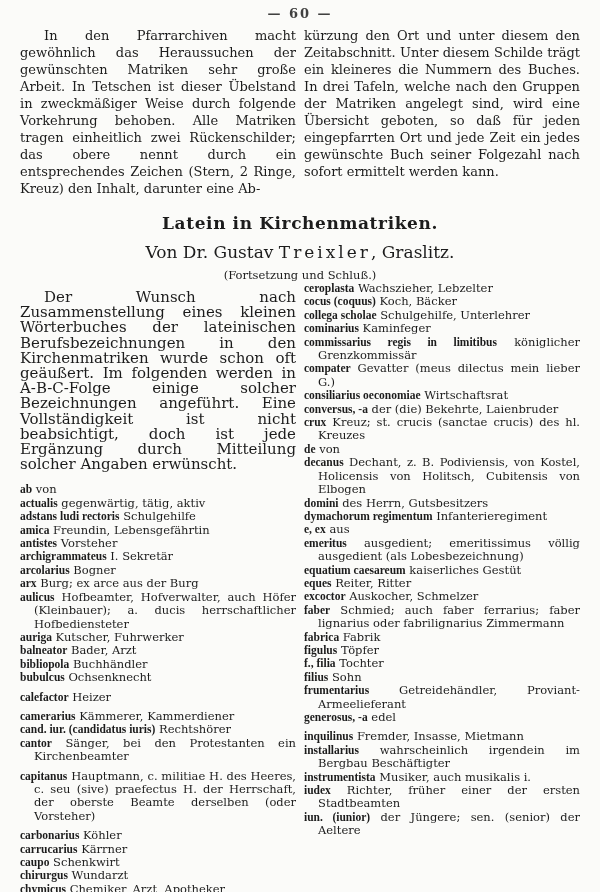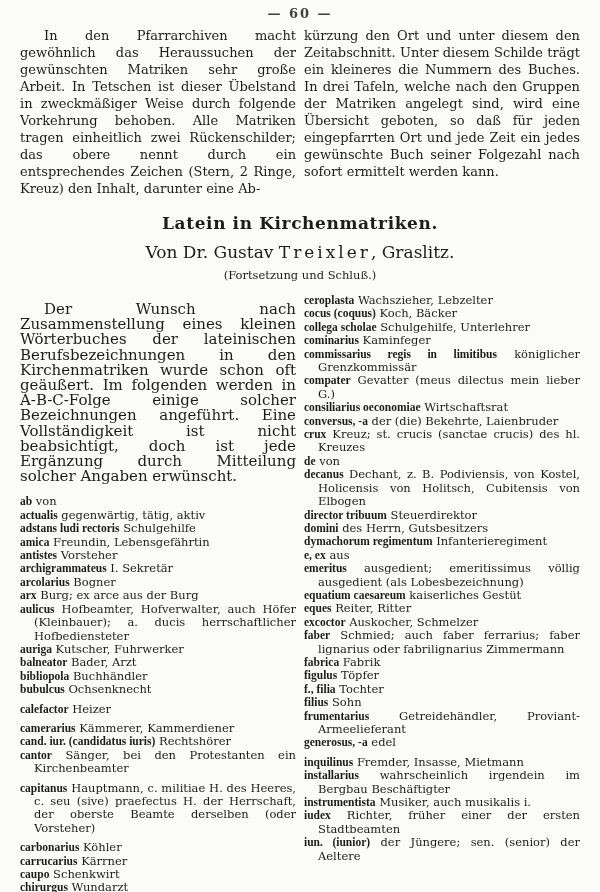--- a/index.html
+++ b/index.html
@@ -43,21 +43,20 @@
     text-align: justify;
     margin: 0;
     hyphens: none;
   }
   .first-indent {
     text-indent: 24px;
   }
   .article-head {
     text-align: center;
     margin-top: 16px;
-    margin-bottom: 12px;
   }
   .article-title {
     font-size: 17px;
     font-weight: bold;
     letter-spacing: 0.6px;
     margin: 0 0 9px 0;
   }
   .article-byline {
     font-size: 17px;
     margin: 0 0 6px 0;
@@ -156,21 +155,20 @@
           <div class="entry"><span class="term">cocus (coquus)</span> <span class="def">Koch, Bäcker</span></div>
           <div class="entry"><span class="term">collega scholae</span> <span class="def">Schulgehilfe, Unterlehrer</span></div>
           <div class="entry"><span class="term">cominarius</span> <span class="def">Kaminfeger</span></div>
           <div class="entry"><span class="term">commissarius regis in limitibus</span> <span class="def">königlicher Grenzkommissär</span></div>
           <div class="entry"><span class="term">compater</span> <span class="def">Gevatter (meus dilectus mein lieber G.)</span></div>
           <div class="entry"><span class="term">consiliarius oeconomiae</span> <span class="def">Wirtschaftsrat</span></div>
           <div class="entry"><span class="term">conversus, -a</span> <span class="def">der (die) Bekehrte, Laienbruder</span></div>
           <div class="entry"><span class="term">crux</span> <span class="def">Kreuz; st. crucis (sanctae crucis) des hl. Kreuzes</span></div>
           <div class="entry"><span class="term">de</span> <span class="def">von</span></div>
           <div class="entry"><span class="term">decanus</span> <span class="def">Dechant, z. B. Podiviensis, von Kostel, Holicensis von Holitsch, Cubitensis von Elbogen</span></div>
-          <div class="entry"><span class="term">director tribuum</span> <span class="def">Steuerdirektor</span></div>
           <div class="entry"><span class="term">domini</span> <span class="def">des Herrn, Gutsbesitzers</span></div>
           <div class="entry"><span class="term">dymachorum regimentum</span> <span class="def">Infanterieregiment</span></div>
           <div class="entry"><span class="term">e, ex</span> <span class="def">aus</span></div>
           <div class="entry"><span class="term">emeritus</span> <span class="def">ausgedient; emeritissimus völlig ausgedient (als Lobesbezeichnung)</span></div>
           <div class="entry"><span class="term">equatium caesareum</span> <span class="def">kaiserliches Gestüt</span></div>
           <div class="entry"><span class="term">eques</span> <span class="def">Reiter, Ritter</span></div>
           <div class="entry"><span class="term">excoctor</span> <span class="def">Auskocher, Schmelzer</span></div>
           <div class="entry"><span class="term">faber</span> <span class="def">Schmied; auch faber ferrarius; faber lignarius oder fabrilignarius Zimmermann</span></div>
           <div class="entry"><span class="term">fabrica</span> <span class="def">Fabrik</span></div>
           <div class="entry"><span class="term">figulus</span> <span class="def">Töpfer</span></div>

